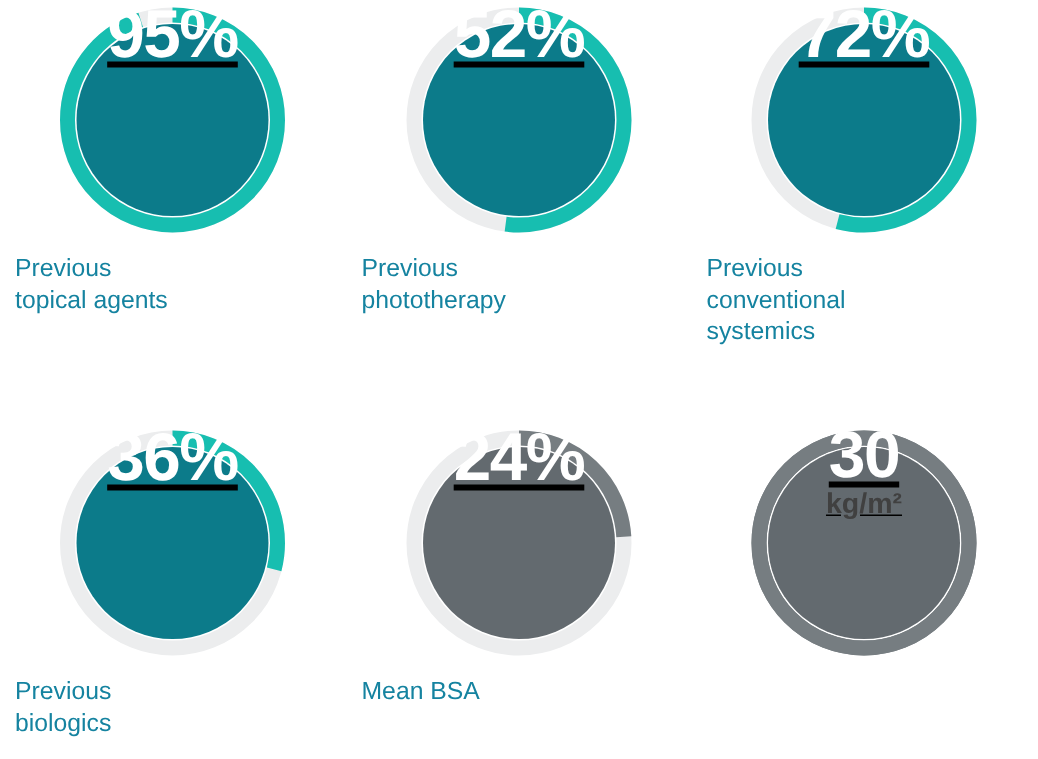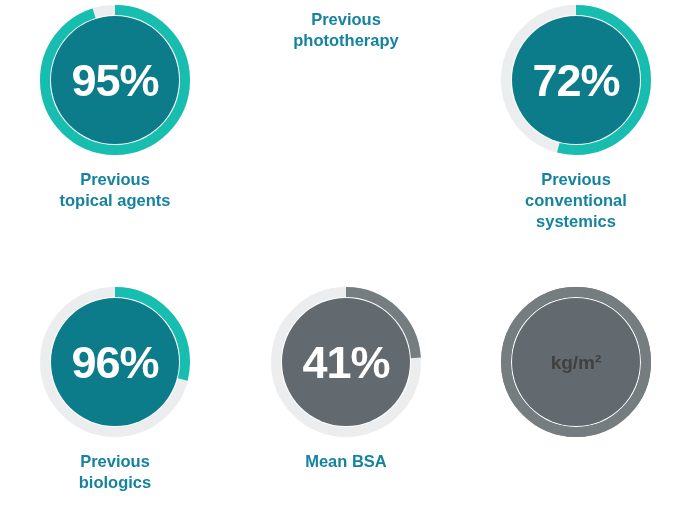--- a/index.html
+++ b/index.html
@@ -43,22 +43,22 @@
   }
   .donut-center {
     position: absolute;
     left: 0;
     top: 0;
     width: 160px;
     height: 160px;
     display: flex;
     flex-direction: column;
     align-items: center;
-    justify-content: center;
     pointer-events: none;
+    text-decoration: underline;
   }
   .value-text {
     color: #ffffff;
     font-size: 45px;
     font-weight: bold;
     line-height: 1;
     letter-spacing: -1px;
   }
   .value-text.with-unit {
     font-size: 44px;
@@ -66,24 +66,23 @@
   }
   .unit-text {
     color: #404040;
     font-size: 19px;
     font-weight: bold;
     line-height: 1;
     letter-spacing: 0px;
   }
   .stat-label {
     margin-top: 9px;
-    text-align: center;
     color: #1583A0;
     font-size: 16.5px;
-    font-weight: bold;
+    font-weight: normal;
     line-height: 1.28;
     width: 210px;
     white-space: pre-line;
   }
 </style>
 </head>
 <body>
 
 <div id="infographic">
 
@@ -96,20 +95,30 @@
       </svg>
       <div class="donut-center">
         <span class="value-text">95%</span>
       </div>
     </div>
     <div class="stat-label">Previous
 topical agents</div>
   </div>
 
   <div class="stat-cell row1 col2">
+    <div class="donut-wrap">
+      <svg class="donut-svg" viewBox="0 0 160 160">
+        <circle cx="80" cy="80" r="70" fill="none" stroke-width="10" stroke="#ECEDEE"></circle>
+        <circle cx="80" cy="80" r="70" fill="none" stroke-width="10" transform="rotate(-90 80 80)" stroke-linecap="butt" stroke="#17BEB0" stroke-dasharray="228.70794518133695 211.11502632123407"></circle>
+        <circle cx="80" cy="80" r="64" fill="#0C7B8A"></circle>
+      </svg>
+      <div class="donut-center">
+        <span class="value-text">52%</span>
+      </div>
+    </div>
     <div class="stat-label">Previous
 phototherapy</div>
   </div>
 
   <div class="stat-cell row1 col3">
     <div class="donut-wrap">
       <svg class="donut-svg" viewBox="0 0 160 160">
         <circle cx="80" cy="80" r="70" fill="none" stroke-width="10" stroke="#ECEDEE"></circle>
         <circle cx="80" cy="80" r="70" fill="none" stroke-width="10" transform="rotate(-90 80 80)" stroke-linecap="butt" stroke="#17BEB0" stroke-dasharray="237.50440461138837 202.31856689118266"></circle>
         <circle cx="80" cy="80" r="64" fill="#0C7B8A"></circle>
@@ -124,47 +133,48 @@
   </div>
 
   <div class="stat-cell row2 col1">
     <div class="donut-wrap">
       <svg class="donut-svg" viewBox="0 0 160 160">
         <circle cx="80" cy="80" r="70" fill="none" stroke-width="10" stroke="#ECEDEE"></circle>
         <circle cx="80" cy="80" r="70" fill="none" stroke-width="10" transform="rotate(-90 80 80)" stroke-linecap="butt" stroke="#17BEB0" stroke-dasharray="127.54866173574558 312.27430976682547"></circle>
         <circle cx="80" cy="80" r="64" fill="#0C7B8A"></circle>
       </svg>
       <div class="donut-center">
-        <span class="value-text">96%</span>
+        <span class="value-text">36%</span>
       </div>
     </div>
     <div class="stat-label">Previous
 biologics</div>
   </div>
 
   <div class="stat-cell row2 col2">
     <div class="donut-wrap">
       <svg class="donut-svg" viewBox="0 0 160 160">
         <circle cx="80" cy="80" r="70" fill="none" stroke-width="10" stroke="#ECEDEE"></circle>
         <circle cx="80" cy="80" r="70" fill="none" stroke-width="10" transform="rotate(-90 80 80)" stroke-linecap="butt" stroke="#767D81" stroke-dasharray="105.55751316061703 334.265458341954"></circle>
         <circle cx="80" cy="80" r="64" fill="#636A6F"></circle>
       </svg>
       <div class="donut-center">
-        <span class="value-text">41%</span>
+        <span class="value-text">24%</span>
       </div>
     </div>
     <div class="stat-label">Mean BSA</div>
   </div>
 
   <div class="stat-cell row2 col3">
     <div class="donut-wrap">
       <svg class="donut-svg" viewBox="0 0 160 160">
         <circle cx="80" cy="80" r="70" fill="none" stroke-width="10" stroke="#767D81"></circle>
         <circle cx="80" cy="80" r="70" fill="none" stroke-width="10" transform="rotate(-90 80 80)" stroke-linecap="butt" stroke="#767D81" stroke-dasharray="439.822971502571 0"></circle>
         <circle cx="80" cy="80" r="64" fill="#636A6F"></circle>
       </svg>
       <div class="donut-center">
+        <span class="value-text with-unit">30</span>
         <span class="unit-text">kg/m²</span>
       </div>
     </div>
   </div>
 
 </div>
 
 </body></html>

